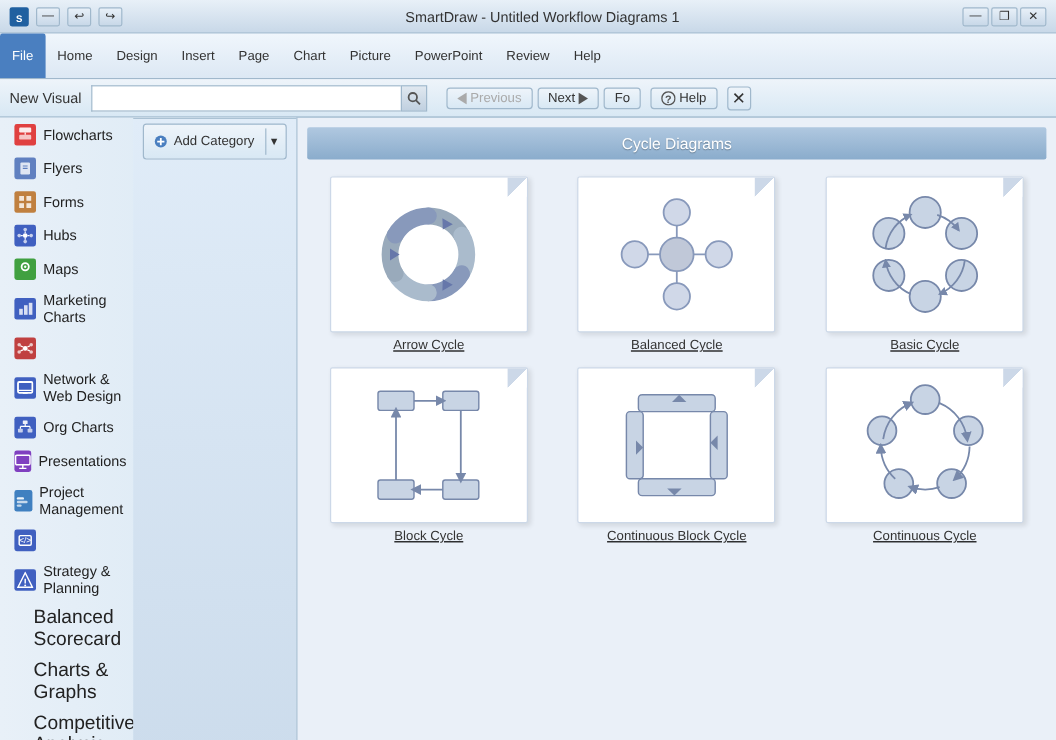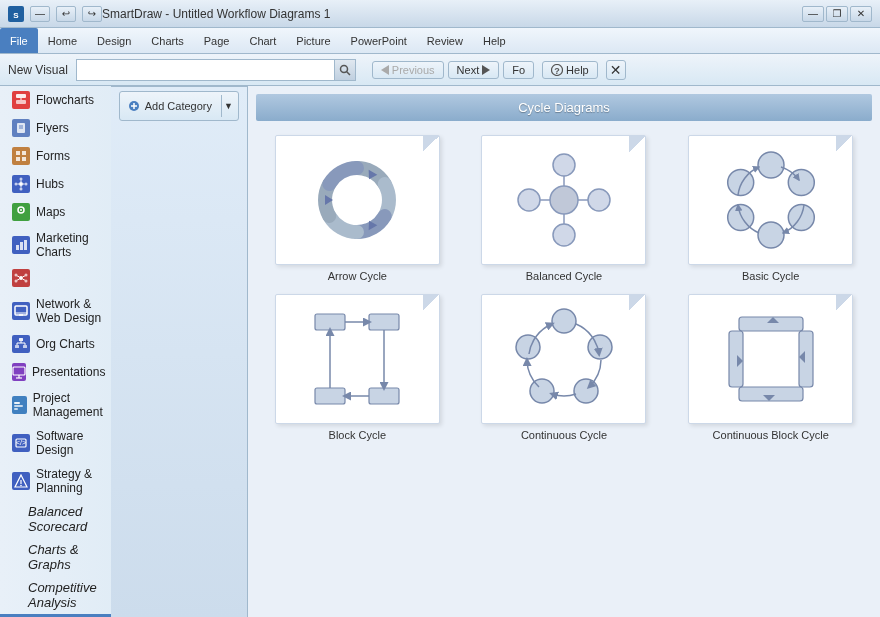--- a/index.html
+++ b/index.html
@@ -12,28 +12,28 @@
       display: flex;
       align-items: center;
       justify-content: space-between;
       padding: 0 8px;
       border-bottom: 1px solid #a0b8cc;
       user-select: none;
     }
     .title-bar-left { display: flex; align-items: center; gap: 6px; }
     .title-bar-icon { width: 16px; height: 16px; background: #2060a0; border-radius: 2px; display: flex; align-items: center; justify-content: center; color: white; font-size: 9px; font-weight: bold; }
     .tb-btn { width: 20px; height: 16px; background: linear-gradient(to bottom, #e8f0f8, #c8d8e8); border: 1px solid #a0b8cc; border-radius: 2px; display: flex; align-items: center; justify-content: center; font-size: 10px; cursor: pointer; color: #333; }
-    .title-text { font-size: 12px; color: #333; flex: 1; }
+    .title-text { font-size: 12px; color: #333; flex: 1; text-align: center; }
     .win-controls { display: flex; gap: 2px; }
     .win-btn { width: 22px; height: 16px; border: 1px solid #a0b8cc; border-radius: 2px; display: flex; align-items: center; justify-content: center; font-size: 10px; cursor: pointer; background: linear-gradient(to bottom, #e8f0f8, #c8d8e8); color: #333; }
 
     
     .menu-bar {
       background: linear-gradient(to bottom, #f0f6fc, #dce8f4);
-      height: 26px;
+      height: 38px;
       display: flex;
       align-items: stretch;
       border-bottom: 1px solid #a0b8cc;
     }
     .menu-item {
       padding: 0 10px;
       display: flex;
       align-items: center;
       font-size: 11px;
       color: #333;
@@ -129,23 +129,22 @@
       font-size: 12px;
       color: #222;
     }
     .sidebar-item .item-label { flex: 1; }
 
     .sidebar-subitem {
       display: flex;
       align-items: center;
       padding: 4px 8px 4px 28px;
       cursor: pointer;
-      font-size: 13px;
+      font-size: 16px;
       color: #222;
-      font-style: italic;
     }
     .sidebar-subitem.active { background: #4a7fc0; color: white; }
 
     .sidebar-footer {
       padding: 4px 8px;
       border-top: 1px solid #a0b8cc;
       background: linear-gradient(to bottom, #e0ecf8, #ccdcec);
     }
     .add-category-btn {
       display: flex; align-items: center; gap: 5px;
@@ -194,20 +193,21 @@
       grid-template-columns: repeat(3, 1fr);
       gap: 12px;
       padding: 4px;
     }
 
     .diagram-card {
       display: flex;
       flex-direction: column;
       align-items: center;
       cursor: pointer;
+      text-decoration: underline;
     }
 
     .diagram-thumb {
       width: 165px;
       height: 130px;
       background: white;
       border: 1px solid #ccd8e8;
       border-radius: 2px;
       position: relative;
       display: flex;
@@ -264,21 +264,21 @@
     <div class="win-btn">—</div>
     <div class="win-btn">❐</div>
     <div class="win-btn close">✕</div>
   </div>
 </div>
 
 <div class="menu-bar">
   <div class="menu-item active">File</div>
   <div class="menu-item">Home</div>
   <div class="menu-item">Design</div>
-  <div class="menu-item">Charts</div>
+  <div class="menu-item">Insert</div>
   <div class="menu-item">Page</div>
   <div class="menu-item">Chart</div>
   <div class="menu-item">Picture</div>
   <div class="menu-item">PowerPoint</div>
   <div class="menu-item">Review</div>
   <div class="menu-item">Help</div>
 </div>
 
 <div class="toolbar">
   <span class="new-visual-label">New Visual</span>
@@ -459,21 +459,20 @@
         <span class="item-label">Project Management</span>
       </div>
 
       <div class="sidebar-item">
         <div class="sidebar-icon" style="background:#4060c0;">
           <svg width="14" height="14" viewBox="0 0 14 14">
               <rect x="2" y="3" width="10" height="8" rx="1" fill="none" stroke="white" stroke-width="1.2"></rect>
               <text x="7" y="9" text-anchor="middle" fill="white" font-size="7">&lt;/&gt;</text>
             </svg>
         </div>
-        <span class="item-label">Software Design</span>
       </div>
 
       <div class="sidebar-item">
         <div class="sidebar-icon" style="background:#4060c0;">
           <svg width="14" height="14" viewBox="0 0 14 14">
               <polygon points="7,1 13,13 1,13" fill="none" stroke="white" stroke-width="1.2"></polygon>
               <line x1="7" y1="6" x2="7" y2="10" stroke="white" stroke-width="1.2"></line>
               <circle cx="7" cy="11.5" r="0.8" fill="white"></circle>
             </svg>
         </div>
@@ -609,20 +608,45 @@
               <line x1="-27" y1="29" x2="-27" y2="-29" stroke="#7788aa" stroke-width="1.5" marker-end="url(#ah3)"></line>
             </g>
           </svg>
         </div>
         <div class="diagram-label">Block Cycle</div>
       </div>
 
       <div class="diagram-card">
         <div class="diagram-thumb">
           <svg class="diagram-svg" viewBox="0 0 130 110">
+            <g transform="translate(65,55)">
+
+              <rect x="-32" y="-42" width="64" height="14" rx="3" fill="#c8d4e4" stroke="#7788aa" stroke-width="1.2"></rect>
+
+              <rect x="28" y="-28" width="14" height="56" rx="3" fill="#c8d4e4" stroke="#7788aa" stroke-width="1.2"></rect>
+
+              <rect x="-32" y="28" width="64" height="14" rx="3" fill="#c8d4e4" stroke="#7788aa" stroke-width="1.2"></rect>
+
+              <rect x="-42" y="-28" width="14" height="56" rx="3" fill="#c8d4e4" stroke="#7788aa" stroke-width="1.2"></rect>
+
+              <polygon points="2,-42 8,-36 -4,-36" fill="#7788aa"></polygon>
+              <polygon points="28,-2 34,-8 34,4" fill="#7788aa"></polygon>
+              <polygon points="-2,42 -8,36 4,36" fill="#7788aa"></polygon>
+              <polygon points="-28,2 -34,-4 -34,8" fill="#7788aa"></polygon>
+
+              <rect x="-18" y="-18" width="36" height="36" fill="white"></rect>
+            </g>
+          </svg>
+        </div>
+        <div class="diagram-label">Continuous Block Cycle</div>
+      </div>
+
+      <div class="diagram-card">
+        <div class="diagram-thumb">
+          <svg class="diagram-svg" viewBox="0 0 130 110">
             <defs>
               <marker id="ah4" markerWidth="6" markerHeight="6" refX="4" refY="3" orient="auto">
                 <polygon points="0 0, 6 3, 0 6" fill="#7788aa"></polygon>
               </marker>
             </defs>
             <g transform="translate(65,55)">
 
               <circle cx="0" cy="-38" r="12" fill="#c8d4e4" stroke="#7788aa" stroke-width="1.5"></circle>
               <circle cx="36" cy="-12" r="12" fill="#c8d4e4" stroke="#7788aa" stroke-width="1.5"></circle>
               <circle cx="22" cy="32" r="12" fill="#c8d4e4" stroke="#7788aa" stroke-width="1.5"></circle>
@@ -633,40 +657,15 @@
               <path d="M 37,1 A 38,38 0 0,1 25,28" fill="none" stroke="#7788aa" stroke-width="1.5" marker-end="url(#ah4)"></path>
               <path d="M 12,35 A 38,38 0 0,1 -12,35" fill="none" stroke="#7788aa" stroke-width="1.5" marker-end="url(#ah4)"></path>
               <path d="M -25,28 A 38,38 0 0,1 -37,1" fill="none" stroke="#7788aa" stroke-width="1.5" marker-end="url(#ah4)"></path>
               <path d="M -35,-5 A 38,38 0 0,1 -12,-35" fill="none" stroke="#7788aa" stroke-width="1.5" marker-end="url(#ah4)"></path>
             </g>
           </svg>
         </div>
         <div class="diagram-label">Continuous Cycle</div>
       </div>
 
-      <div class="diagram-card">
-        <div class="diagram-thumb">
-          <svg class="diagram-svg" viewBox="0 0 130 110">
-            <g transform="translate(65,55)">
-
-              <rect x="-32" y="-42" width="64" height="14" rx="3" fill="#c8d4e4" stroke="#7788aa" stroke-width="1.2"></rect>
-
-              <rect x="28" y="-28" width="14" height="56" rx="3" fill="#c8d4e4" stroke="#7788aa" stroke-width="1.2"></rect>
-
-              <rect x="-32" y="28" width="64" height="14" rx="3" fill="#c8d4e4" stroke="#7788aa" stroke-width="1.2"></rect>
-
-              <rect x="-42" y="-28" width="14" height="56" rx="3" fill="#c8d4e4" stroke="#7788aa" stroke-width="1.2"></rect>
-
-              <polygon points="2,-42 8,-36 -4,-36" fill="#7788aa"></polygon>
-              <polygon points="28,-2 34,-8 34,4" fill="#7788aa"></polygon>
-              <polygon points="-2,42 -8,36 4,36" fill="#7788aa"></polygon>
-              <polygon points="-28,2 -34,-4 -34,8" fill="#7788aa"></polygon>
-
-              <rect x="-18" y="-18" width="36" height="36" fill="white"></rect>
-            </g>
-          </svg>
-        </div>
-        <div class="diagram-label">Continuous Block Cycle</div>
-      </div>
-
     </div>
   </div>
 </div>
 
 </body></html>

